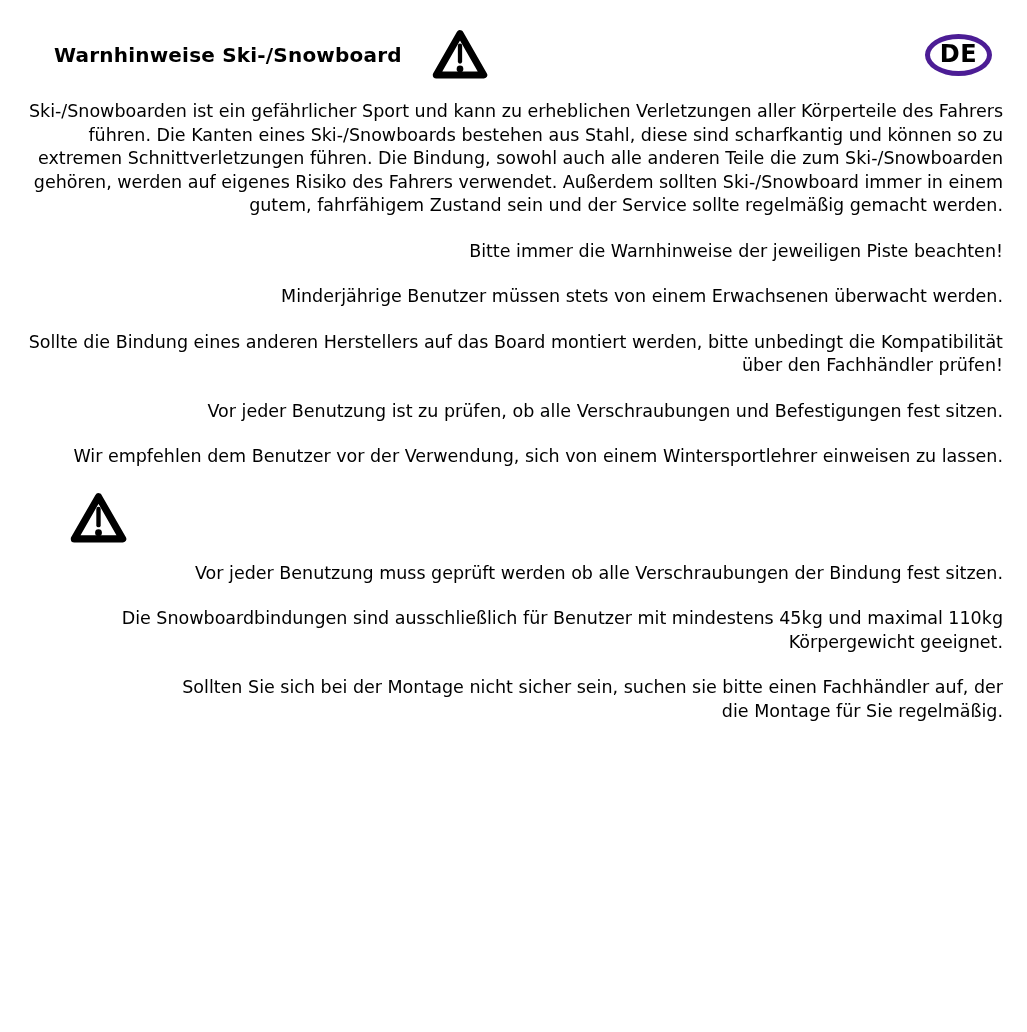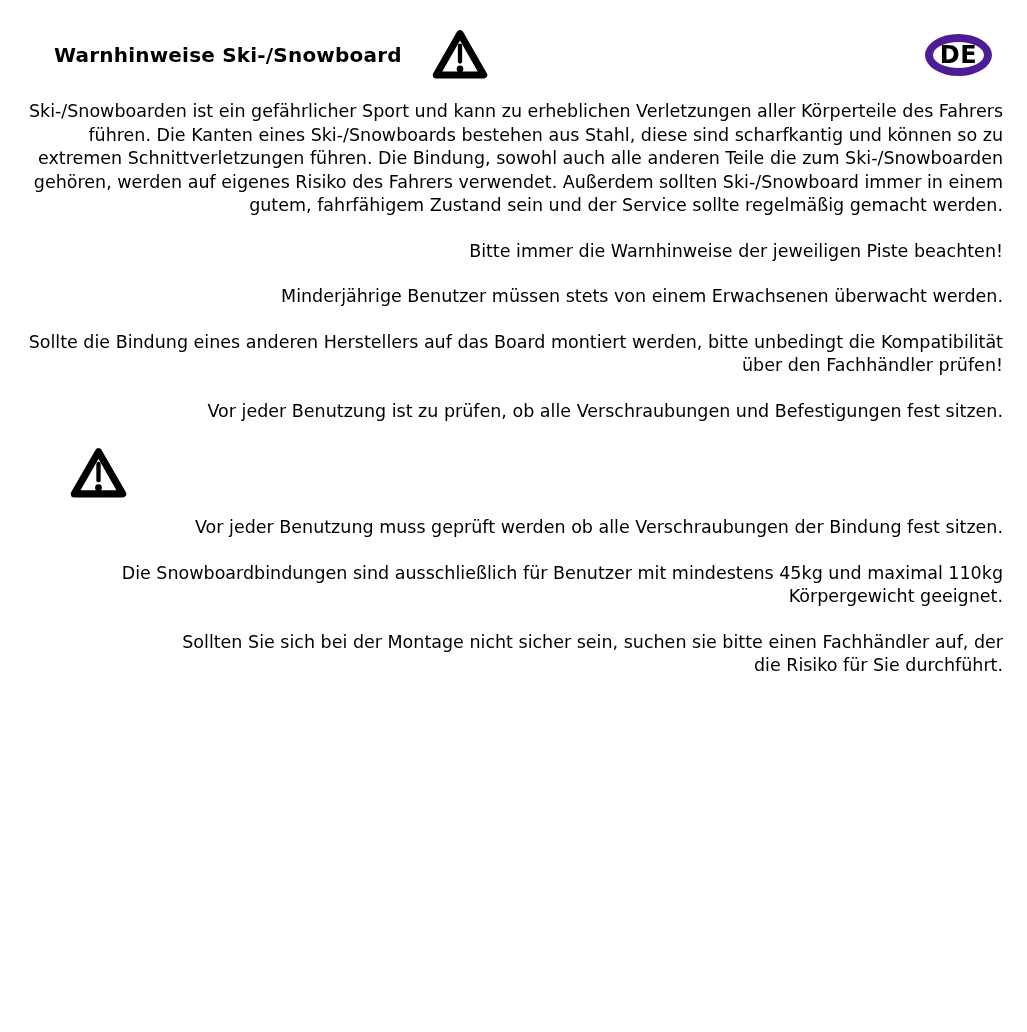--- a/index.html
+++ b/index.html
@@ -47,24 +47,24 @@
     justify-content: center;
     flex: 0 0 auto;
   }
   .tri.gap-wide { margin-left: 30px; }
   .tri.gap-narrow { margin-left: 16px; }
   .badge {
     margin-left: auto;
     box-sizing: border-box;
     width: 67px;
     height: 42px;
-    border: 8px solid #4c1d95;
+    border: 5px solid #4c1d95;
     border-radius: 50%;
     display: flex;
-    align-items: flex-end;
+    align-items: center;
     justify-content: center;
     flex: 0 0 auto;
     margin-right: 11px;
   }
   .badge-text {
     font-size: 24px;
     font-weight: bold;
     letter-spacing: 0.5px;
     line-height: 1;
     transform: translateY(-1px);
@@ -98,29 +98,30 @@
     <span class="badge">
       <span class="badge-text">DE</span>
     </span>
   </div>
 
   <p class="body-text">Ski-/Snowboarden ist ein gefährlicher Sport und kann zu erheblichen Verletzungen aller Körperteile des Fahrers führen. Die Kanten eines Ski-/Snowboards bestehen aus Stahl, diese sind scharfkantig und können so zu extremen Schnittverletzungen führen. Die Bindung, sowohl auch alle anderen Teile die zum Ski-/Snowboarden gehören, werden auf eigenes Risiko des Fahrers verwendet. Außerdem sollten Ski-/Snowboard immer in einem gutem, fahrfähigem Zustand sein und der Service sollte regelmäßig gemacht werden.</p>
   <p class="body-text">Bitte immer die Warnhinweise der jeweiligen Piste beachten!</p>
   <p class="body-text">Minderjährige Benutzer müssen stets von einem Erwachsenen überwacht werden.</p>
   <p class="body-text">Sollte die Bindung eines anderen Herstellers auf das Board montiert werden, bitte unbedingt die Kompatibilität über den Fachhändler prüfen!</p>
   <p class="body-text">Vor jeder Benutzung ist zu prüfen, ob alle Verschraubungen und Befestigungen fest sitzen.</p>
+  <p class="body-text">Wir empfehlen dem Benutzer vor der Verwendung, sich von einem Wintersportlehrer einweisen zu lassen.</p>
 
   <div class="heading-row second">
     <span class="tri gap-narrow">
       <svg width="57" height="55" viewBox="0 0 60 58" aria-hidden="true">
         <path d="M30 6 L55.5 50.5 L4.5 50.5 Z" fill="none" stroke="#000000" stroke-width="7.5" stroke-linejoin="round"></path>
         <line x1="30" y1="19" x2="30" y2="36" stroke="#000000" stroke-width="4.6" stroke-linecap="round"></line>
         <circle cx="30" cy="44" r="3.6" fill="#000000"></circle>
       </svg>
     </span>
   </div>
 
   <p class="body-text">Vor jeder Benutzung muss geprüft werden ob alle Verschraubungen der Bindung fest sitzen.</p>
   <p class="body-text">Die Snowboardbindungen sind ausschließlich für Benutzer mit mindestens 45kg und maximal 110kg Körpergewicht geeignet.</p>
   <p class="body-text preline">Sollten Sie sich bei der Montage nicht sicher sein, suchen sie bitte einen Fachhändler auf, der
-die Risiko für Sie durchführt.</p>
+die Montage für Sie regelmäßig.</p>
 
 </main>
 
 </body></html>

